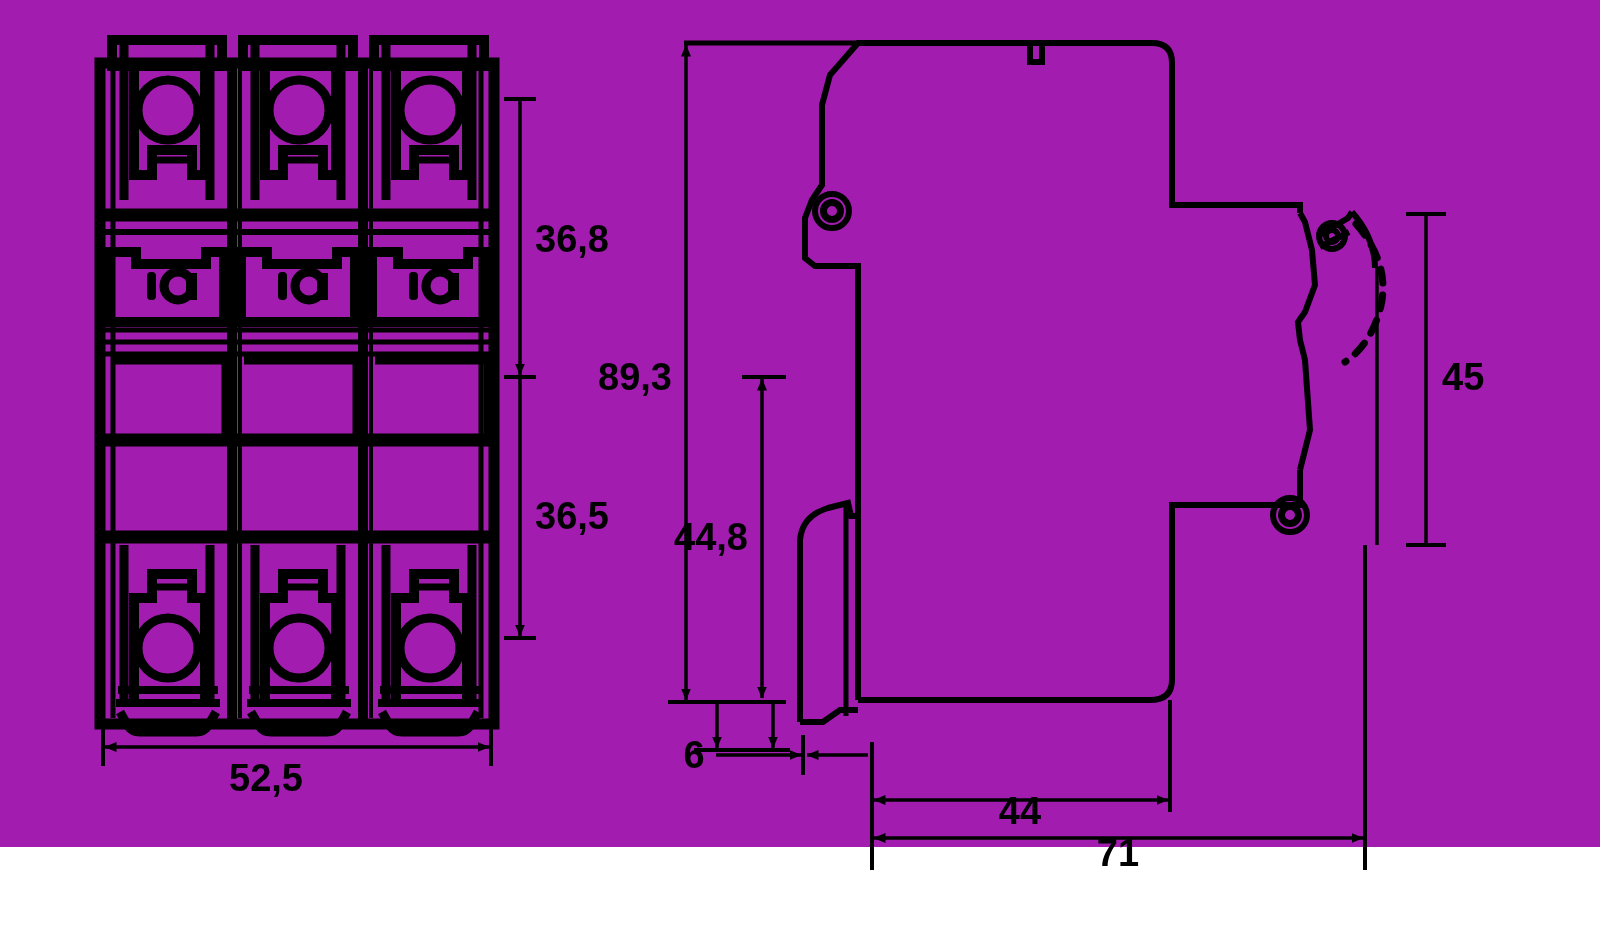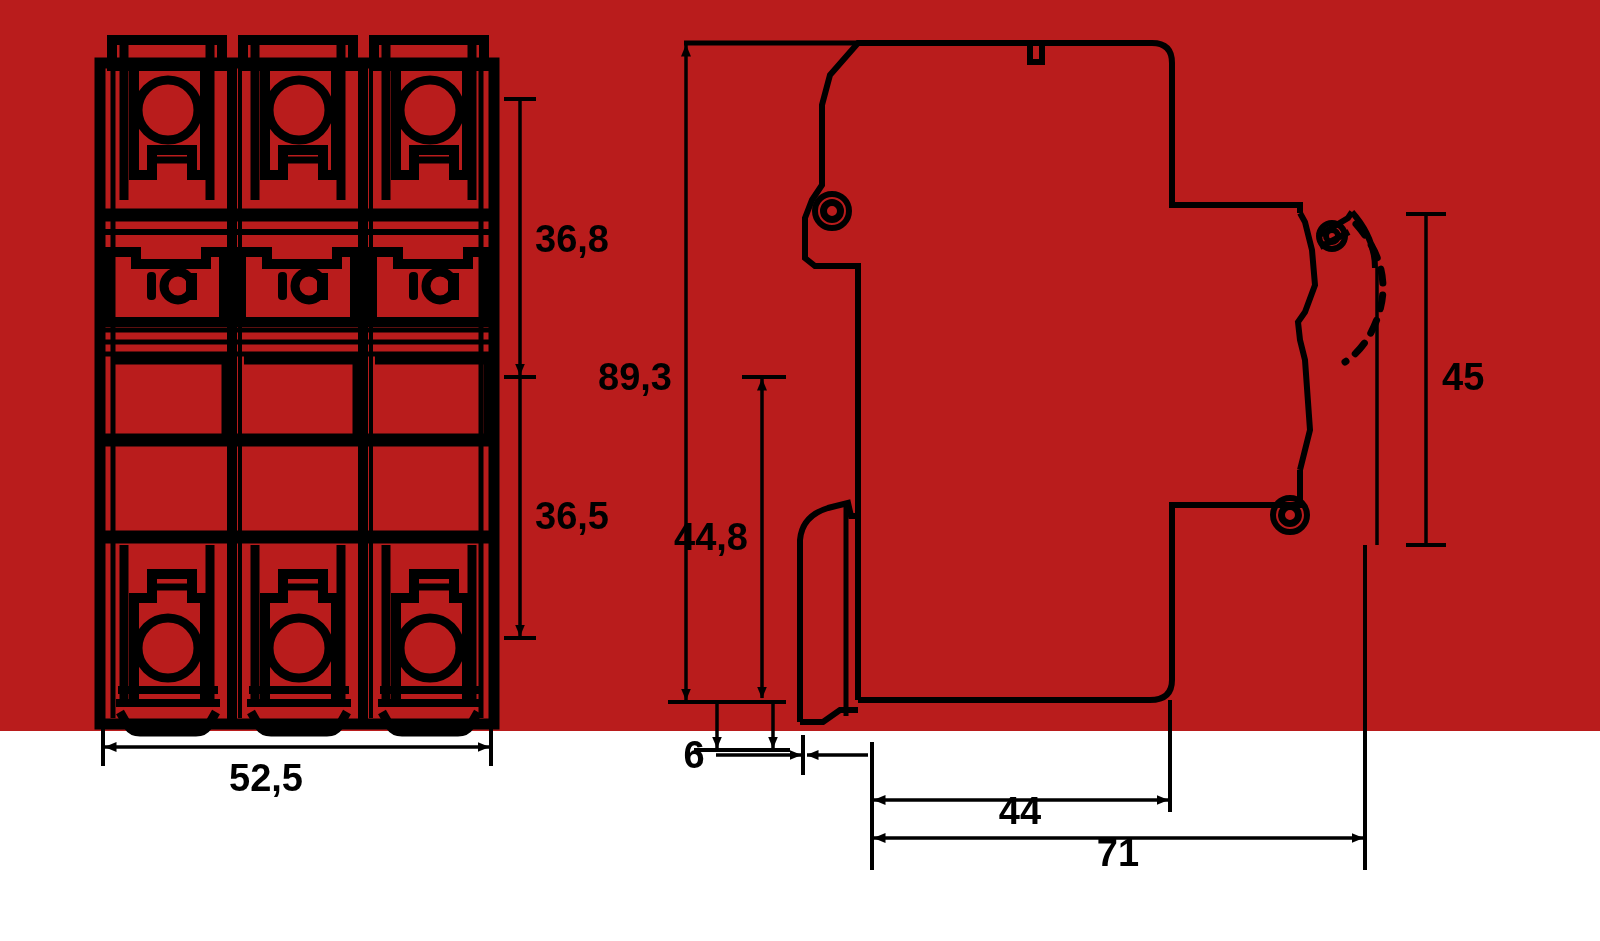--- a/index.html
+++ b/index.html
@@ -1,19 +1,19 @@
 <!DOCTYPE html>
 <html><head>
 <meta charset="utf-8">
 <title>MCB Dimensional Drawing</title>
 <style>
   html,body{margin:0;padding:0;background:#ffffff;}
   body{width:1600px;height:941px;overflow:hidden;
        font-family:"Liberation Sans", sans-serif;}
-  #stage{position:relative;width:1600px;height:731px;background:#b91c1c;}
+  #stage{position:relative;width:1600px;height:847px;background:#a21caf;}
   svg.sheet{position:absolute;left:0;top:0;width:1600px;height:941px;display:block;}
   .dimtext{font-family:"Liberation Sans", sans-serif;font-weight:bold;fill:#000;}
   .t38{font-size:38px;}
 </style>
 </head>
 <body>
 
 <div id="stage">
 <svg class="sheet" viewBox="0 0 1600 941">
   <defs>

